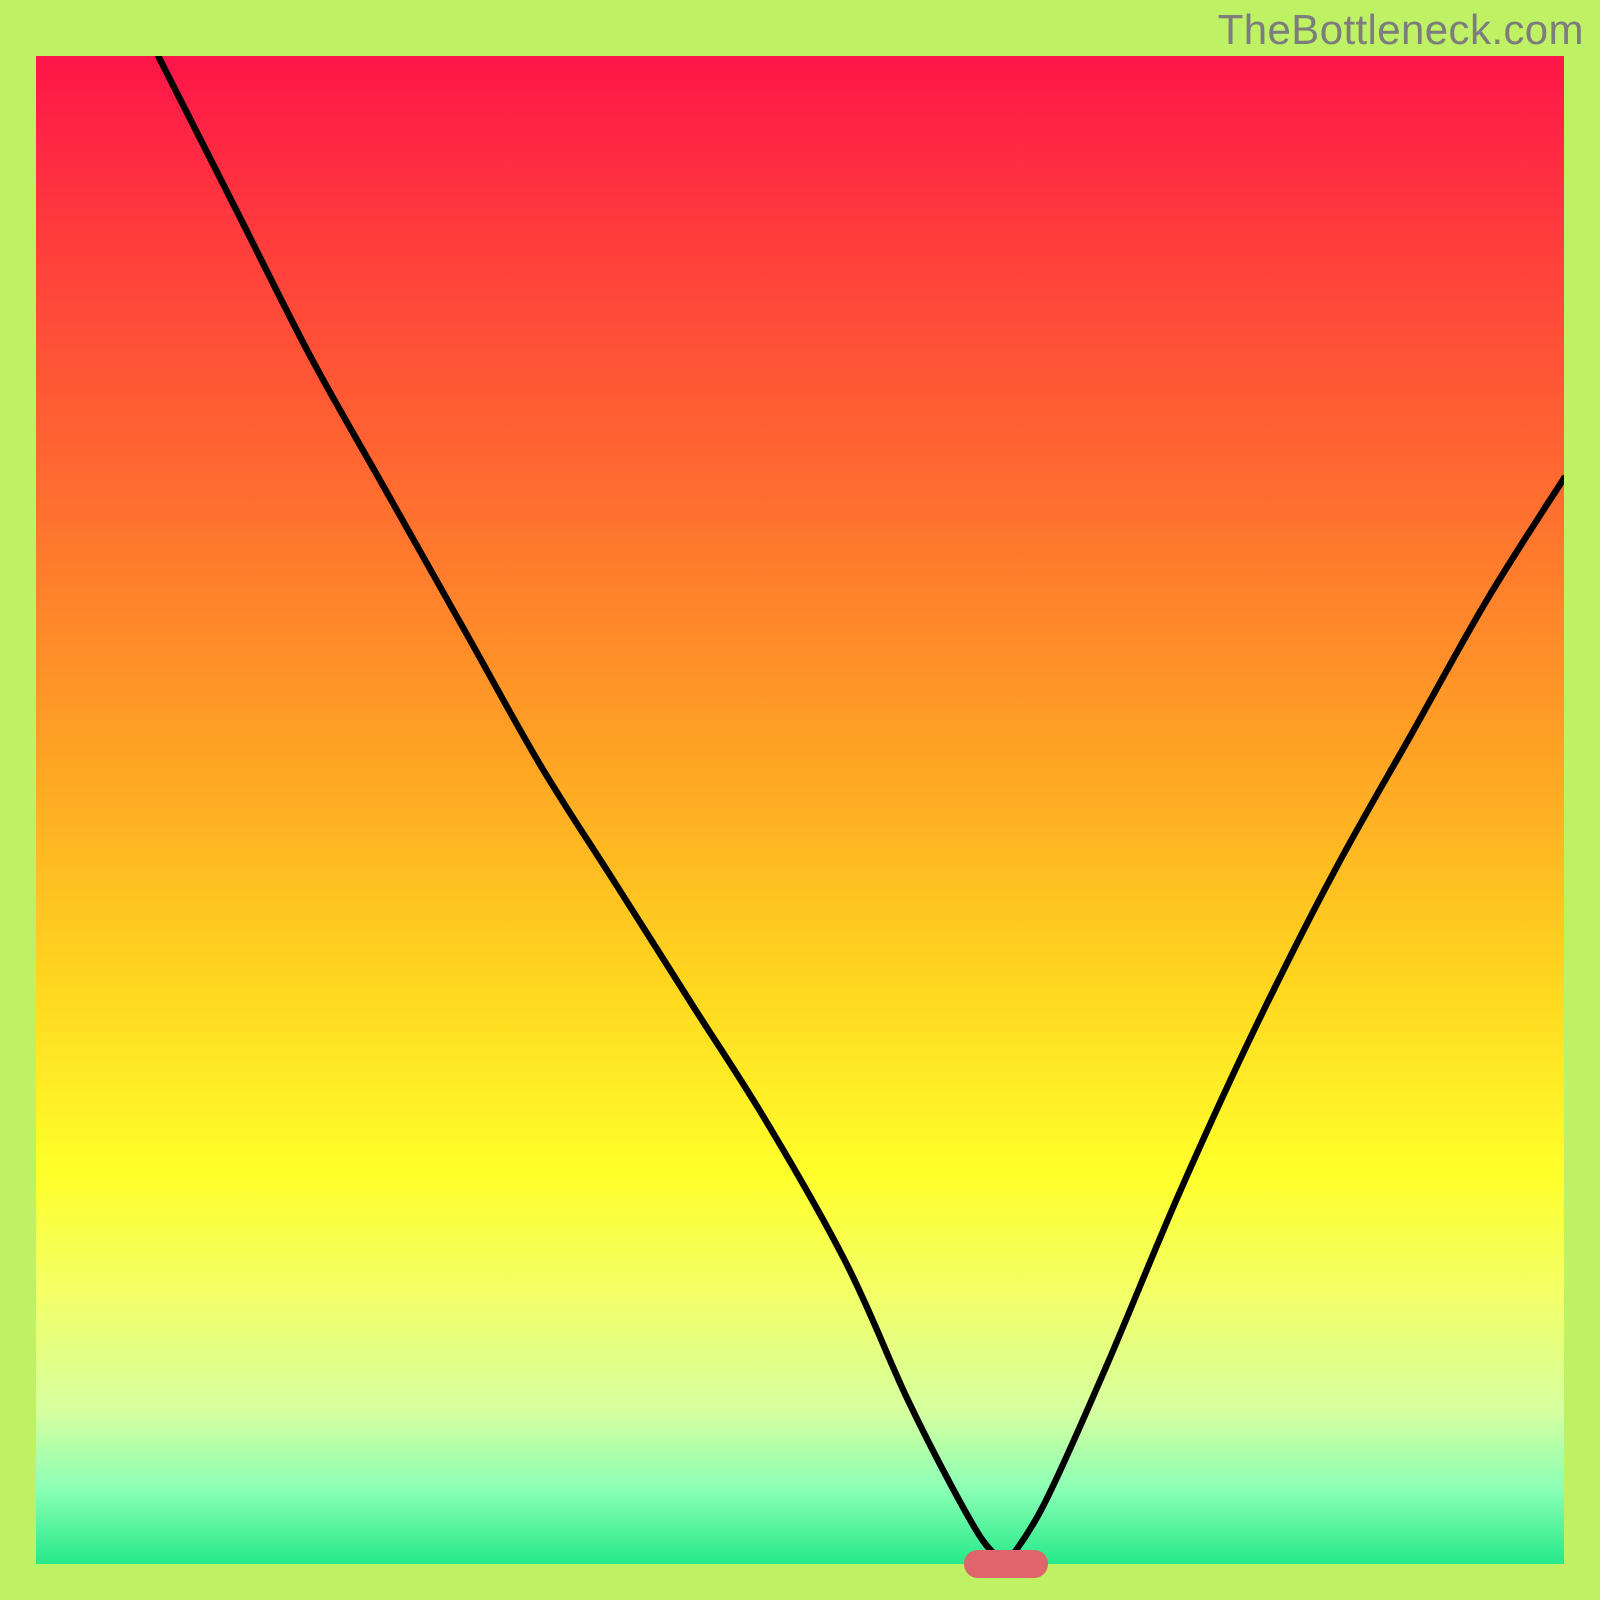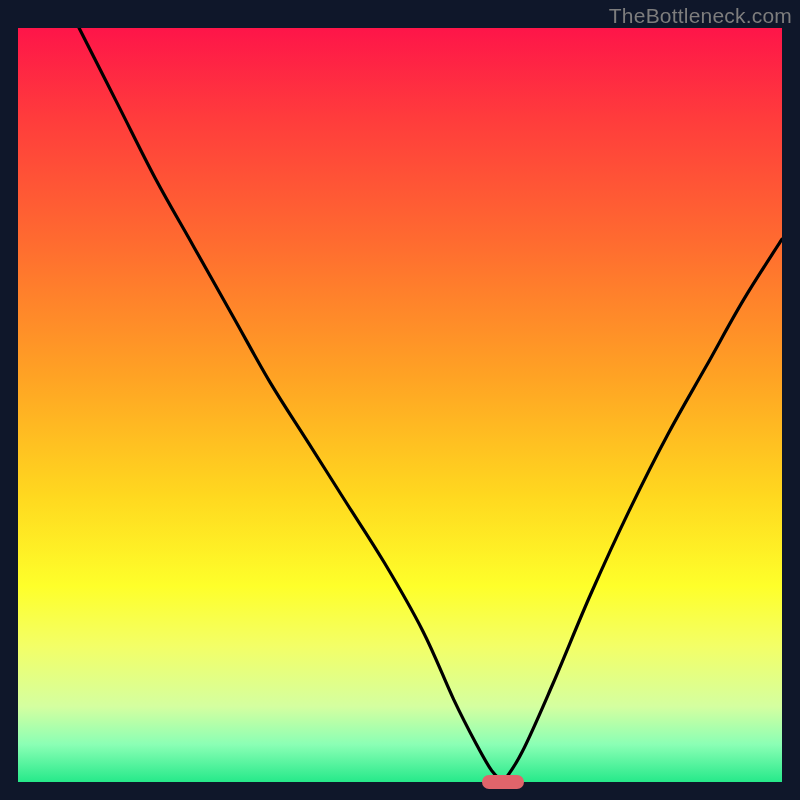--- a/index.html
+++ b/index.html
@@ -8,21 +8,21 @@
     width: 800px;
     height: 800px;
     background: #000;
     overflow: hidden;
     font-family: Arial, Helvetica, sans-serif;
   }
   .wrap {
     position: relative;
     width: 800px;
     height: 800px;
-    background: #0f172a;
+    background: #bef264;
   }
   .watermark {
     position: absolute;
     top: 4px;
     right: 8px;
     color: #7d7d7d;
     font-size: 21px;
     font-weight: 500;
     letter-spacing: 0.2px;
   }

